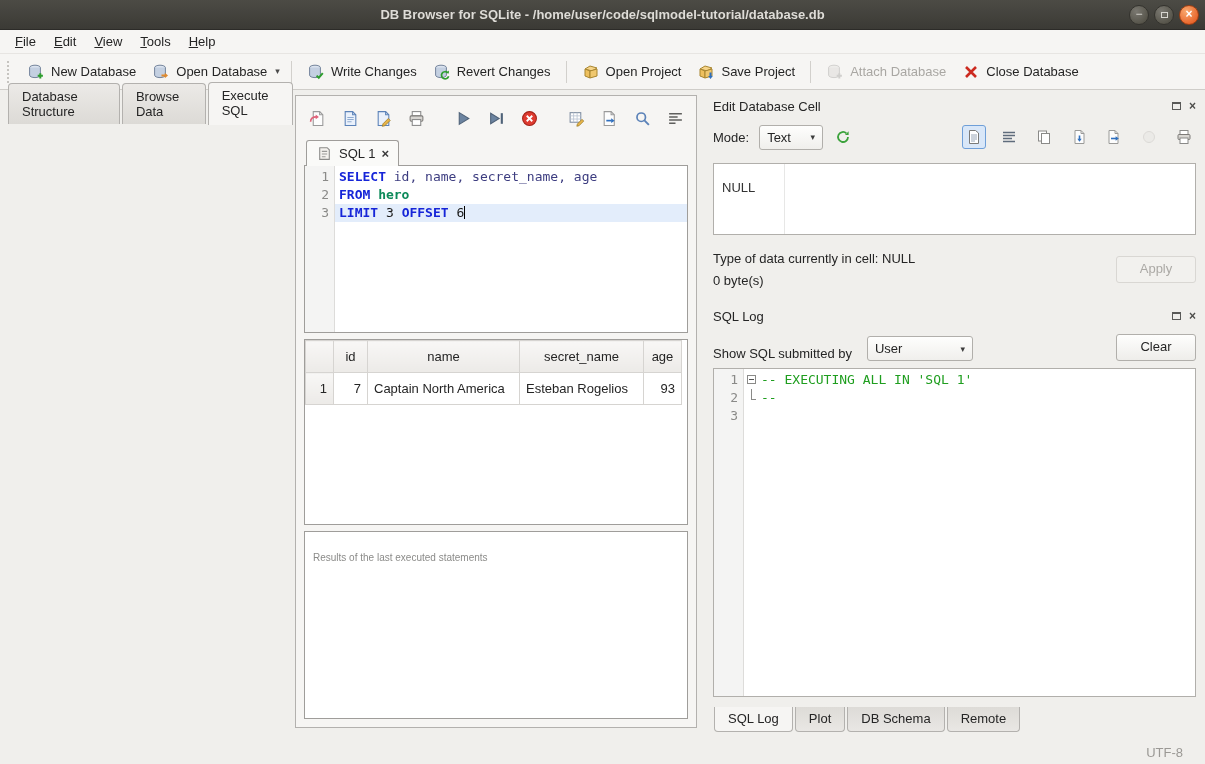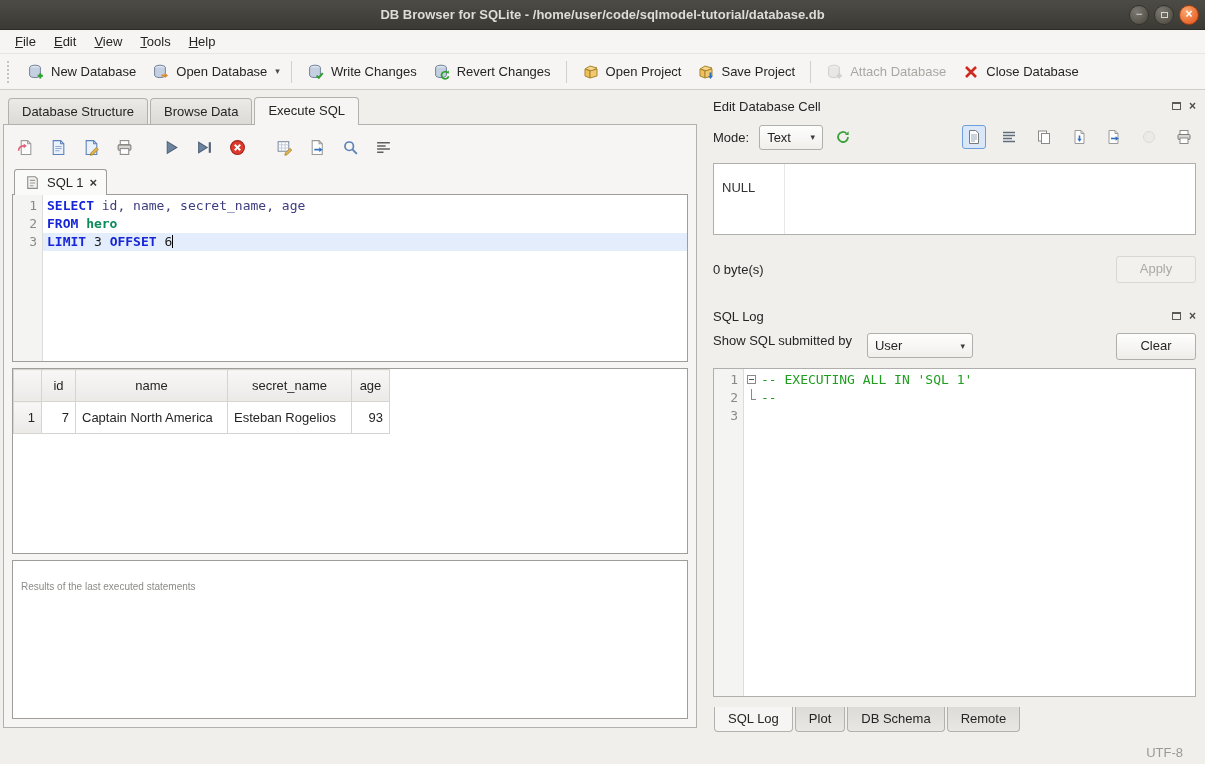--- a/index.html
+++ b/index.html
@@ -28,21 +28,21 @@
 .tb-btn.disabled svg{opacity:.4}
 .tb-split{display:flex;align-items:flex-end;padding:2px 4px 3px 0;cursor:default}
 .tb-split .chev{font-size:9px;color:#4a4a4a;line-height:10px}
 .tb-sep{width:1px;height:22px;background:#d2d0cc;margin:0 7px}
 .ticon{width:18px;height:18px;flex:0 0 18px}
 
 
 .content{flex:1;display:flex;min-height:0}
 
 
-.left-pane{width:705px;flex:0 0 705px;display:flex;flex-direction:column;padding:5px 8px 12px 3px;min-height:0}
+.left-pane{width:705px;flex:0 0 705px;display:flex;flex-direction:row;padding:5px 8px 12px 3px;min-height:0}
 .main-tabs{display:flex;align-items:flex-end;padding-left:5px;position:relative;z-index:2;height:29px}
 .main-tab{padding:5px 13px;background:linear-gradient(#eceae7,#dcdad6);border:1px solid #b3b1ae;border-bottom:none;border-radius:4px 4px 0 0;margin-right:2px;cursor:default}
 .main-tab.active{background:#f6f5f3;padding-bottom:7px;margin-bottom:-1px}
 .left-frame{flex:1;border:1px solid #b3b1ae;background:#f6f5f3;padding:8px;display:flex;flex-direction:column;min-height:0;position:relative;z-index:1}
 
 .sql-toolbar{height:32px;flex:0 0 32px;display:flex;align-items:center;gap:11px;padding:0 2px 4px}
 .icon-btn{width:22px;height:22px;display:flex;align-items:center;justify-content:center;border-radius:3px;cursor:default}
 .sicon{width:17px;height:17px}
 .gap-l{margin-left:14px}
 
@@ -94,21 +94,21 @@
 .cellbox{height:72px;flex:0 0 72px;border:1px solid #b1afab;background:#fff;margin-top:12px;position:relative;padding:16px 8px;color:#333}
 .cell-gutterline{position:absolute;left:70px;top:0;bottom:0;width:1px;background:#e7e7e6}
 
 .typerow{display:flex;align-items:center;margin-top:13px;flex:0 0 42px}
 .typetexts{flex:1}
 .typetexts div+div{margin-top:7px}
 .btn{height:27px;min-width:80px;background:linear-gradient(#fefefd,#eeedea);border:1px solid #b1afab;border-radius:3px;padding:4px 12px;text-align:center;font-size:13px;color:#252525;cursor:default}
 .btn.disabled{background:#f2f1ee;border-color:#d9d7d3;color:#abA9a5}
 
 .sqllog-header{margin-top:16px}
-.filter-row{display:flex;align-items:flex-start;margin-top:7px;flex:0 0 28px}
+.filter-row{display:flex;align-items:flex-end;margin-top:7px;flex:0 0 28px}
 .filter-row .btn{margin-left:auto}
 .filter-row .combo{margin-left:15px}
 
 .logbox{flex:1;border:1px solid #b1afab;background:#fff;display:flex;margin-top:7px;font-family:"DejaVu Sans Mono",monospace;font-size:13px;min-height:0;overflow:hidden}
 .log-line{height:18px;line-height:18px;white-space:pre}
 .log-text{color:#1f9e1f}
 .fold-box{display:inline-block;width:9px;height:9px;border:1px solid #8a8a88;background:#fff;position:relative;margin:0 5px 0 3px;vertical-align:0}
 .fold-box::after{content:"";position:absolute;left:1px;right:1px;top:3px;height:1px;background:#555}
 .fold-tail{display:inline-block;width:5px;height:11px;border-left:1px solid #8a8a88;border-bottom:1px solid #8a8a88;margin:0 5px 0 7px;vertical-align:2px}
 
@@ -446,20 +446,21 @@
         </div>
       </div>
 
       <div class="cellbox">
         <span>NULL</span>
         <div class="cell-gutterline"></div>
       </div>
 
       <div class="typerow">
         <div class="typetexts">
+          <div>Type of data currently in cell: NULL</div>
           <div>0 byte(s)</div>
         </div>
         <div class="btn disabled">Apply</div>
       </div>
 
       <div class="dock-header sqllog-header">
         <span class="dock-title">SQL Log</span>
         <span class="dock-icons">
           <span class="float-glyph"></span>
           <span class="dock-close">×</span>

